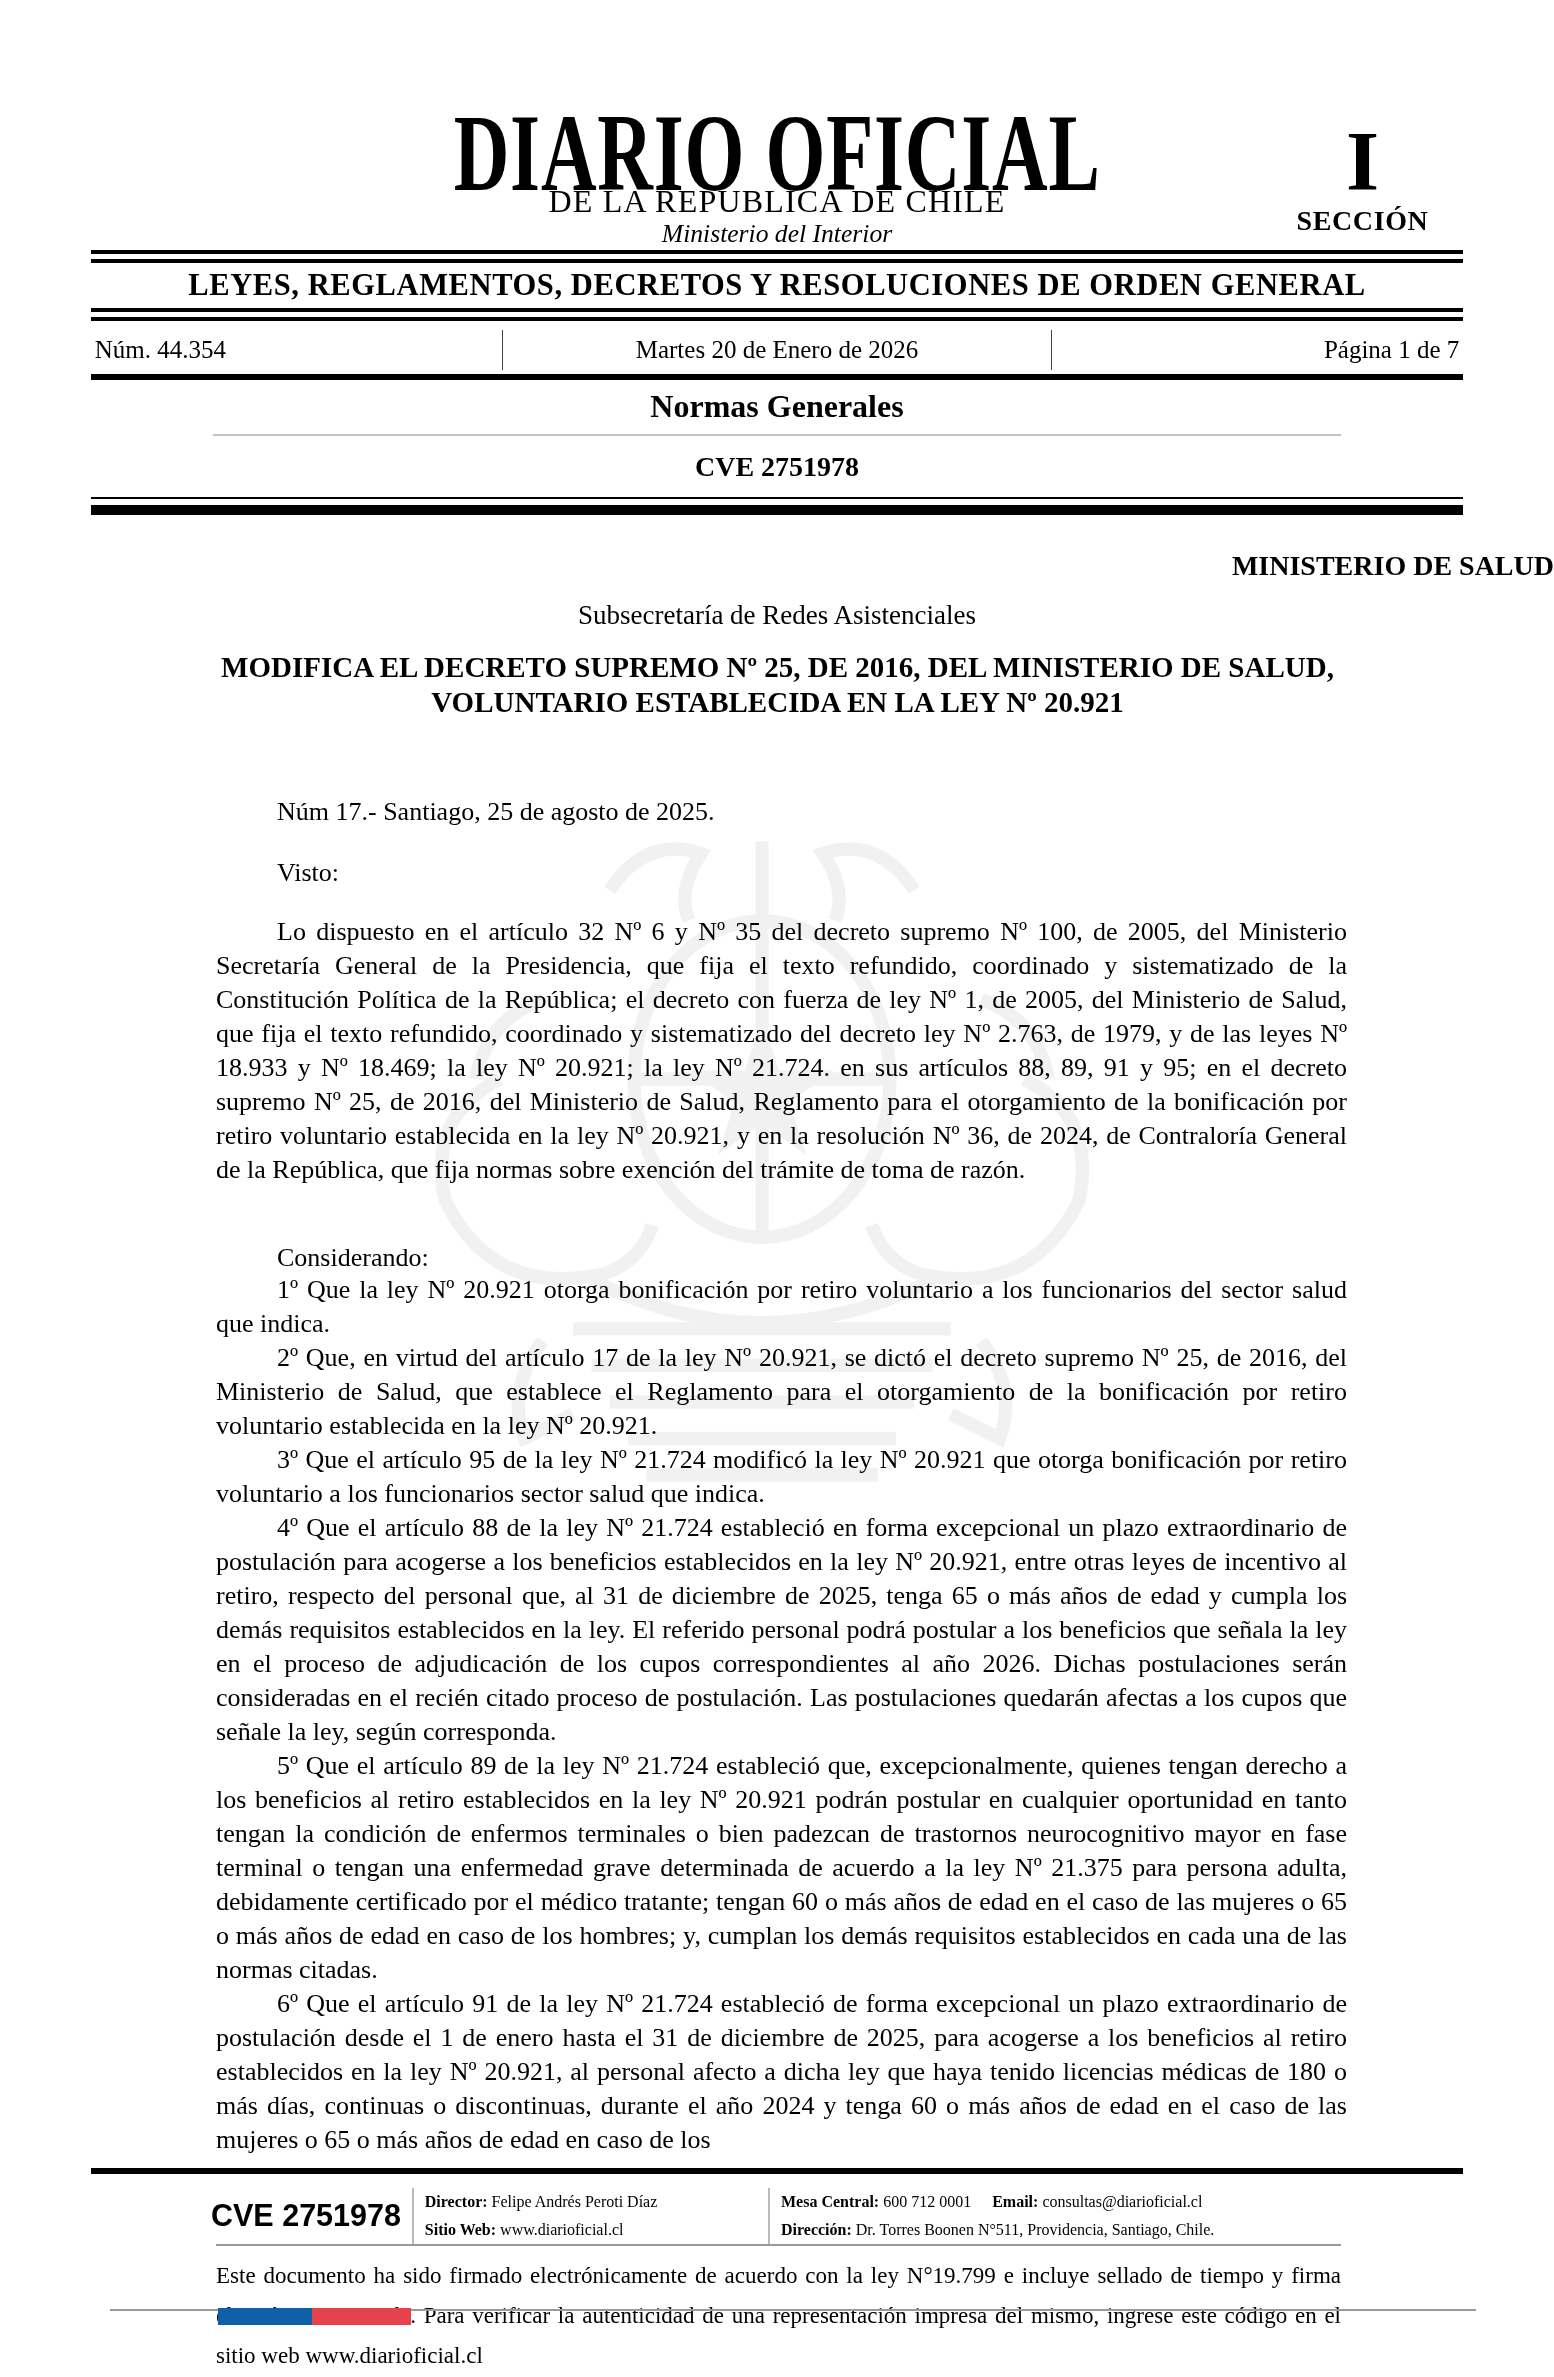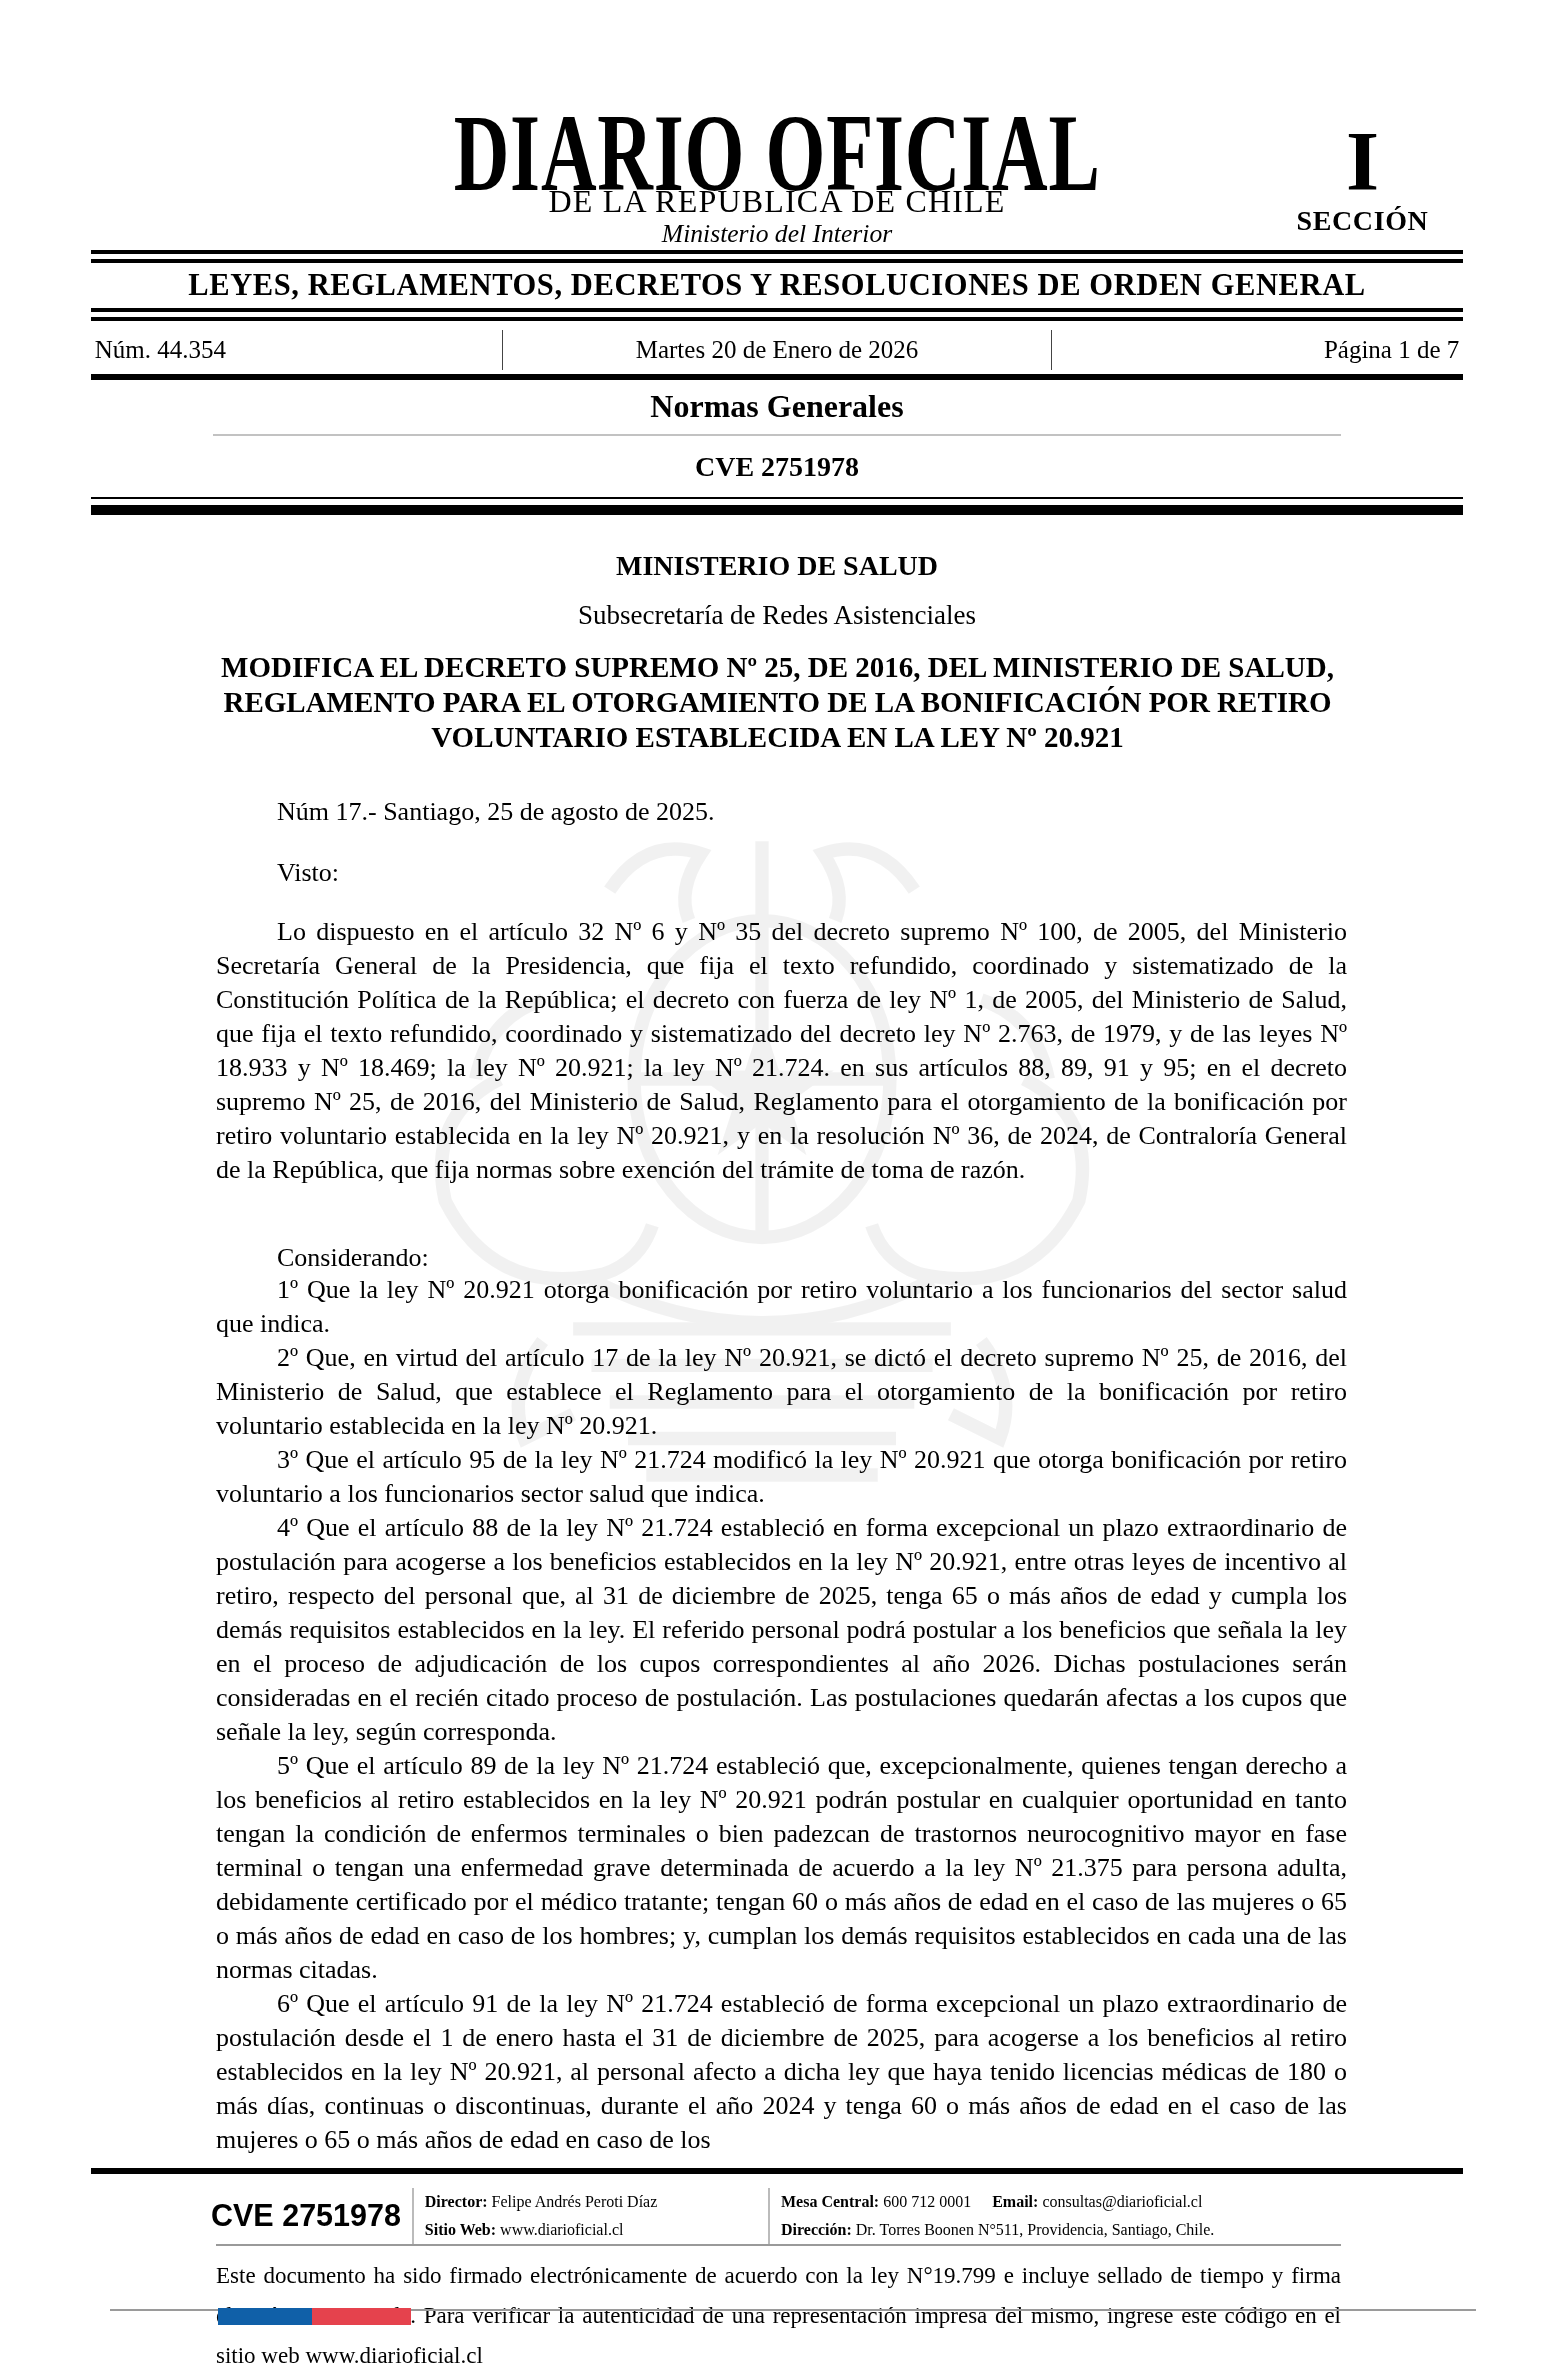--- a/index.html
+++ b/index.html
@@ -44,21 +44,21 @@
     display:flex;align-items:center;font-size:25px;
   }
   .info-cell{height:100%;display:flex;align-items:center;}
   .info-left{width:30%;justify-content:flex-start;}
   .info-center{width:40%;justify-content:center;border-left:1.2px solid #444;border-right:1.2px solid #444;}
   .info-right{width:30%;justify-content:flex-end;}
   .info-left,.info-right{padding:0 3.7px;box-sizing:border-box;}
   
   .normas{position:absolute;top:388px;left:0;right:0;text-align:center;font-size:32px;font-weight:700;}
   .cve-head{position:absolute;top:451px;left:0;right:0;text-align:center;font-size:28px;font-weight:700;}
-  .doc-ministry{position:absolute;top:550px;left:0;right:0;text-align:center;font-size:28px;font-weight:700;}
+  .doc-ministry{position:absolute;top:550px;left:0;right:0;text-align:right;font-size:28px;font-weight:700;}
   .doc-subsec{position:absolute;top:600px;left:0;right:0;text-align:center;font-size:27px;}
   .doc-title{
     position:absolute;top:650px;left:168px;width:1219px;text-align:center;
     font-size:29px;font-weight:700;line-height:35px;
   }
   
   .bodyblock{
     position:absolute;left:216px;width:1131px;
     font-size:26px;line-height:34px;text-align:justify;
   }
@@ -150,21 +150,20 @@
   <div class="rule-thin-gray"></div>
   <div class="cve-head">CVE 2751978</div>
   <div class="hr h4" style="top:497px"></div>
   <div class="hr h16" style="top:505px"></div>
 
   <div class="doc-ministry">MINISTERIO DE SALUD</div>
   <div class="doc-subsec">Subsecretaría de Redes Asistenciales</div>
 
   <div class="doc-title">
     <div>MODIFICA EL DECRETO SUPREMO Nº 25, DE 2016, DEL MINISTERIO DE SALUD,</div>
-    <div>REGLAMENTO PARA EL OTORGAMIENTO DE LA BONIFICACIÓN POR RETIRO</div>
     <div>VOLUNTARIO ESTABLECIDA EN LA LEY Nº 20.921</div>
   </div>
 
   <div class="bodyblock num-line indent">Núm 17.- Santiago, 25 de agosto de 2025.</div>
   <div class="bodyblock visto-label indent">Visto:</div>
   <div class="bodyblock visto-text indent">Lo dispuesto en el artículo 32 Nº 6 y Nº 35 del decreto supremo Nº 100, de 2005, del Ministerio Secretaría General de la Presidencia, que fija el texto refundido, coordinado y sistematizado de la Constitución Política de la República; el decreto con fuerza de ley Nº 1, de 2005, del Ministerio de Salud, que fija el texto refundido, coordinado y sistematizado del decreto ley Nº 2.763, de 1979, y de las leyes Nº 18.933 y Nº 18.469; la ley Nº 20.921; la ley Nº 21.724. en sus artículos 88, 89, 91 y 95; en el decreto supremo Nº 25, de 2016, del Ministerio de Salud, Reglamento para el otorgamiento de la bonificación por retiro voluntario establecida en la ley Nº 20.921, y en la resolución Nº 36, de 2024, de Contraloría General de la República, que fija normas sobre exención del trámite de toma de razón.</div>
   <div class="bodyblock considerando-label indent">Considerando:</div>
 
   <div class="bodyblock considerations">
     <p>1º Que la ley Nº 20.921 otorga bonificación por retiro voluntario a los funcionarios del sector salud que indica.</p>

